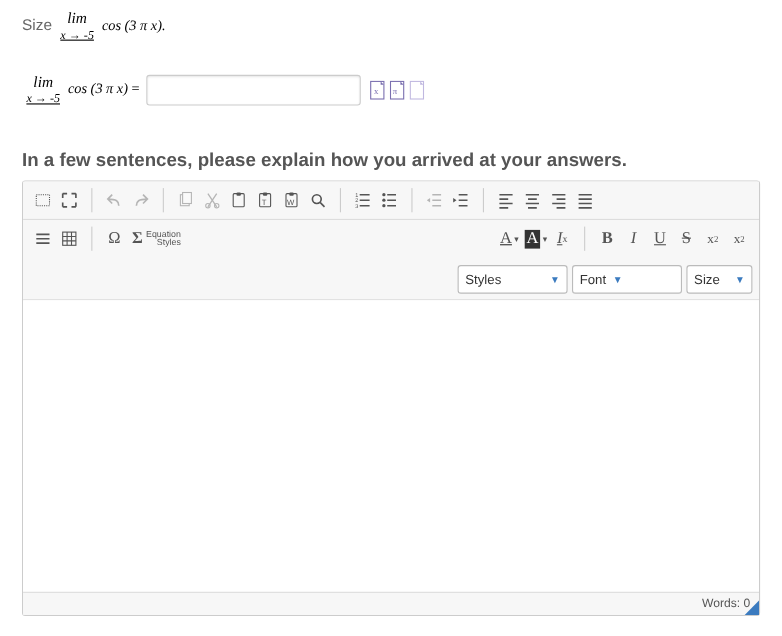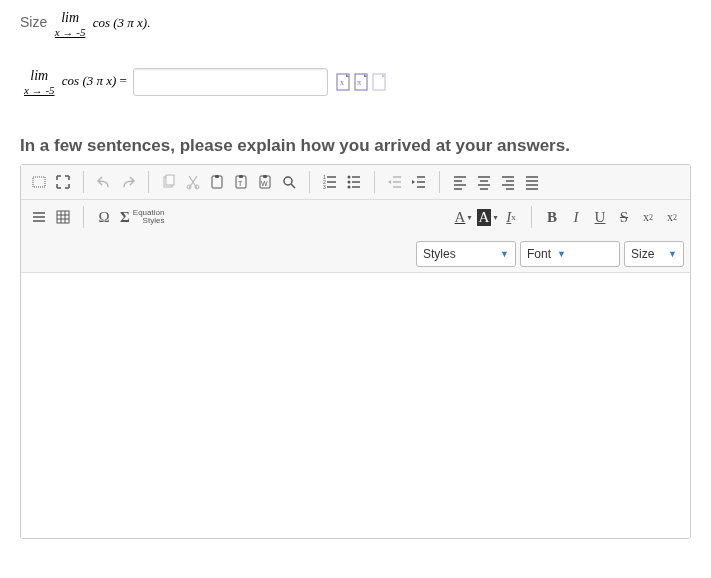--- a/index.html
+++ b/index.html
@@ -277,13 +277,17 @@
       </span>
       <span class="dropdown-btn ddbtn-size">
         <span>Size</span>
           <span class="caret">▼</span>
       </span>
     </div>
   </div>
 
   <div class="editor-content" contenteditable="true" style=""></div>
 
+  <div class="editor-footer">
+    <span>Words: 0</span>
+    <span class="resize-handle"></span>
+  </div>
 </div>
 
 </body></html>

